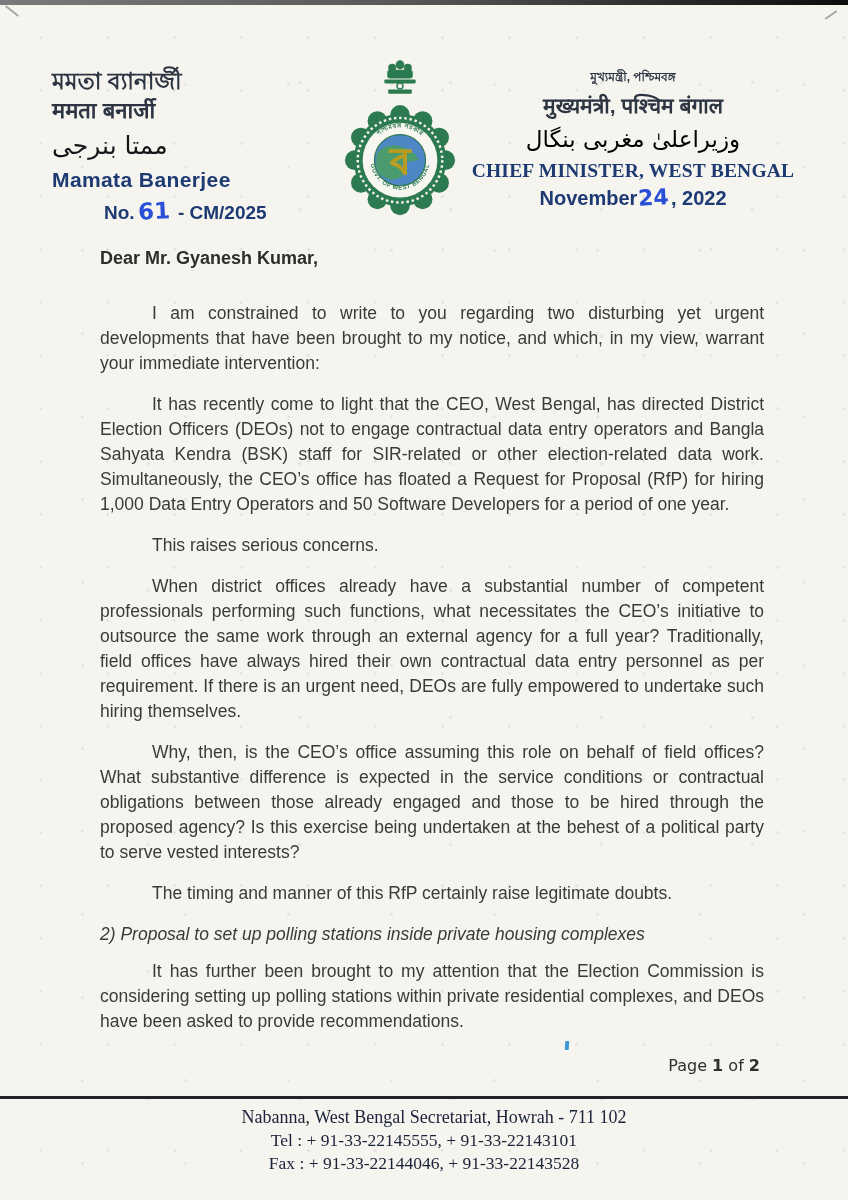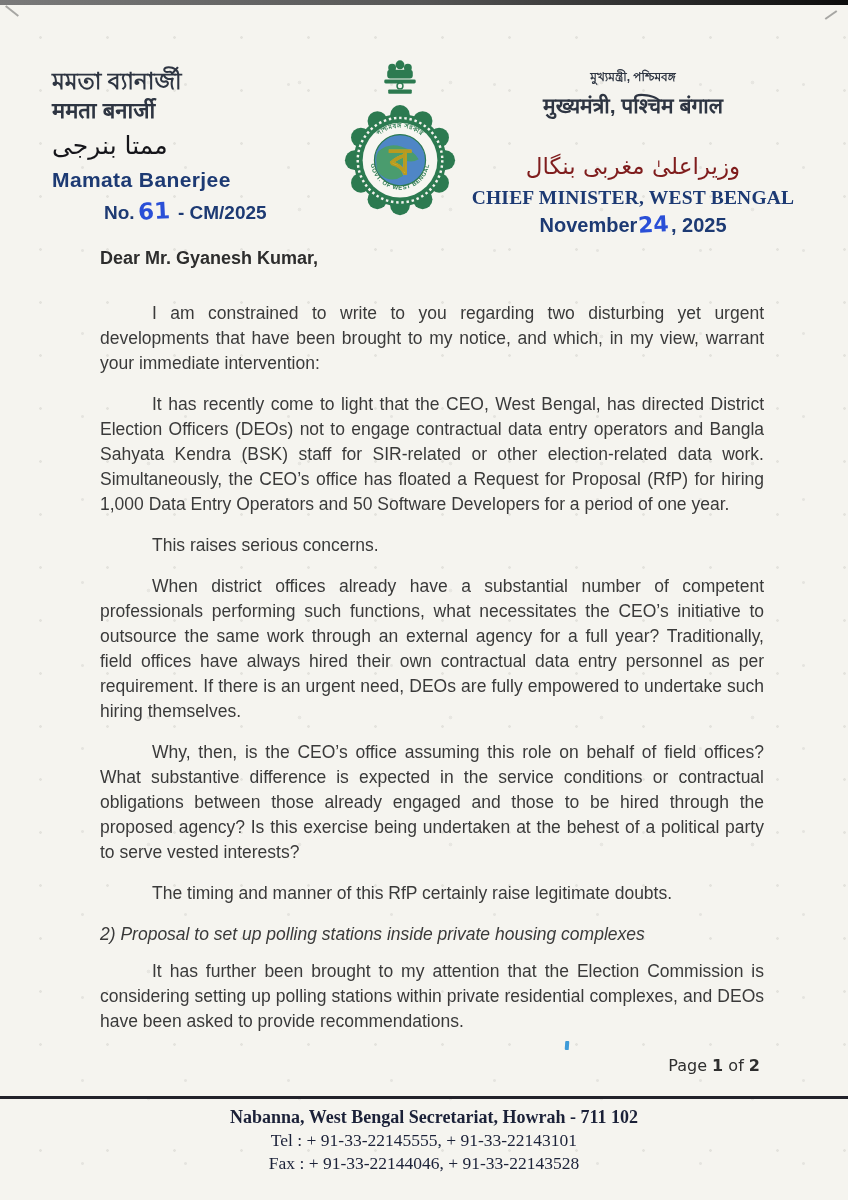--- a/index.html
+++ b/index.html
@@ -26,43 +26,43 @@
     font-family:"DejaVu Sans",sans-serif;}
   .en-name{font-size:21px;font-weight:bold;color:#1d3a73;letter-spacing:.4px;margin-top:2px;}
   .ref-line{margin:6px 0 0 52px;font-size:19px;font-weight:bold;color:#1d3a73;}
   .handwritten{color:#2a4fd7;font-family:"DejaVu Sans",cursive;display:inline-block;
     transform:rotate(-3deg);font-weight:bold;}
   .ref-line .handwritten{font-size:23px;margin:0 3px;}
   .emblem{position:absolute;left:341px;top:54px;width:118px;height:174px;}
   .lh-right{position:absolute;right:40px;top:64px;width:350px;text-align:center;}
   .bn-title{font-size:12px;font-weight:bold;color:#2e3542;line-height:27px;}
   .hi-title{font-size:21px;font-weight:bold;color:#2e3542;line-height:30px;}
-  .urdu-title{font-size:23px;color:#7f1d1d;line-height:36px;direction:rtl;text-align:center;
-    font-family:"DejaVu Sans",sans-serif;margin-top:27px;}
+  .urdu-title{font-size:23px;color:#000000;line-height:36px;direction:rtl;text-align:center;
+    font-family:"DejaVu Sans",sans-serif;}
   .en-title{font-family:"Liberation Serif",serif;font-size:19.5px;font-weight:bold;
     color:#1d3a73;letter-spacing:.2px;margin-top:3px;}
   .date-line{font-size:20px;font-weight:bold;color:#1d3a73;margin-top:3px;}
   .date-line .handwritten{font-size:22px;margin:0 2px 0 1px;}
 
   
   .letter-body{position:absolute;left:100px;right:84px;top:246px;color:#3a3a3a;
     font-size:17.5px;line-height:25px;text-align:justify;}
   .salutation{font-weight:bold;color:#2d2d2d;font-size:18px;margin:0 0 30px 0;}
   p.para{margin:0 0 16px 0;text-indent:52px;}
   p.section-heading{margin:0 0 12px 0;font-style:italic;text-indent:0;}
   .page-indicator{position:absolute;right:88px;top:1056px;font-size:16px;color:#2e2e2e;
     font-family:"DejaVu Sans",sans-serif;}
   .page-indicator b{font-weight:bold;}
   .ink-mark{position:absolute;left:565px;top:1041px;width:4px;height:9px;
     background:#3f9bd8;border-radius:1px;transform:rotate(4deg);}
 
   
   .footer{position:absolute;left:0;right:0;top:1096px;border-top:3px solid #22222a;
     padding-top:7px;text-align:center;color:#1b2138;font-family:"Liberation Serif",serif;}
-  .f1{font-size:18px;font-weight:bold;line-height:23px;margin-left:20px;}
+  .f1{font-size:18px;font-weight:normal;line-height:23px;margin-left:20px;}
   .f2{font-size:16.5px;font-weight:bold;line-height:22px;}
   .f3,.f4{font-size:17.5px;line-height:23px;}
 </style>
 </head>
 <body>
 
 <div class="page">
   <div class="texture"></div>
   <div class="scan-top"></div>
   <div class="scratch tl"></div>
@@ -116,21 +116,21 @@
     <circle cx="60" cy="107" r="26" fill="#4f86c6" stroke="#2c7a50" stroke-width="1.2"></circle>
     <path d="M38 98 q10 -9 23 -5 q13 4 18 13 q-7 4 -14 1 q-6 8 -2 16 q-9 6 -18 2 q-10 -5 -9 -15 q-1 -7 2 -12 z" fill="#49a05e" opacity="0.85"></path>
     <text x="60" y="121" font-size="37" font-weight="bold" text-anchor="middle" fill="#e9d23c" stroke="#b89a20" stroke-width="0.7" font-family="&quot;DejaVu Sans&quot;,sans-serif">ব</text>
   </svg>
 
   <div class="lh-right">
     <div class="bn-title">মুখ্যমন্ত্রী, পশ্চিমবঙ্গ</div>
     <div class="hi-title">मुख्यमंत्री, पश्चिम बंगाल</div>
     <div class="urdu-title">وزیراعلیٰ مغربی بنگال</div>
     <div class="en-title">CHIEF MINISTER, WEST BENGAL</div>
-    <div class="date-line"><span>November</span><span class="handwritten">24</span><span>, 2025</span></div>
+    <div class="date-line"><span>November</span><span class="handwritten">24</span><span>, 2022</span></div>
   </div>
 
   <div class="letter-body">
     <p class="salutation">Dear Mr. Gyanesh Kumar,</p>
     <p class="para">I am constrained to write to you regarding two disturbing yet urgent developments that have been brought to my notice, and which, in my view, warrant your immediate intervention:</p>
     <p class="para">It has recently come to light that the CEO, West Bengal, has directed District Election Officers (DEOs) not to engage contractual data entry operators and Bangla Sahyata Kendra (BSK) staff for SIR-related or other election-related data work. Simultaneously, the CEO’s office has floated a Request for Proposal (RfP) for hiring 1,000 Data Entry Operators and 50 Software Developers for a period of one year.</p>
     <p class="para">This raises serious concerns.</p>
     <p class="para">When district offices already have a substantial number of competent professionals performing such functions, what necessitates the CEO’s initiative to outsource the same work through an external agency for a full year? Traditionally, field offices have always hired their own contractual data entry personnel as per requirement. If there is an urgent need, DEOs are fully empowered to undertake such hiring themselves.</p>
     <p class="para">Why, then, is the CEO’s office assuming this role on behalf of field offices? What substantive difference is expected in the service conditions or contractual obligations between those already engaged and those to be hired through the proposed agency? Is this exercise being undertaken at the behest of a political party to serve vested interests?</p>
     <p class="para">The timing and manner of this RfP certainly raise legitimate doubts.</p>

